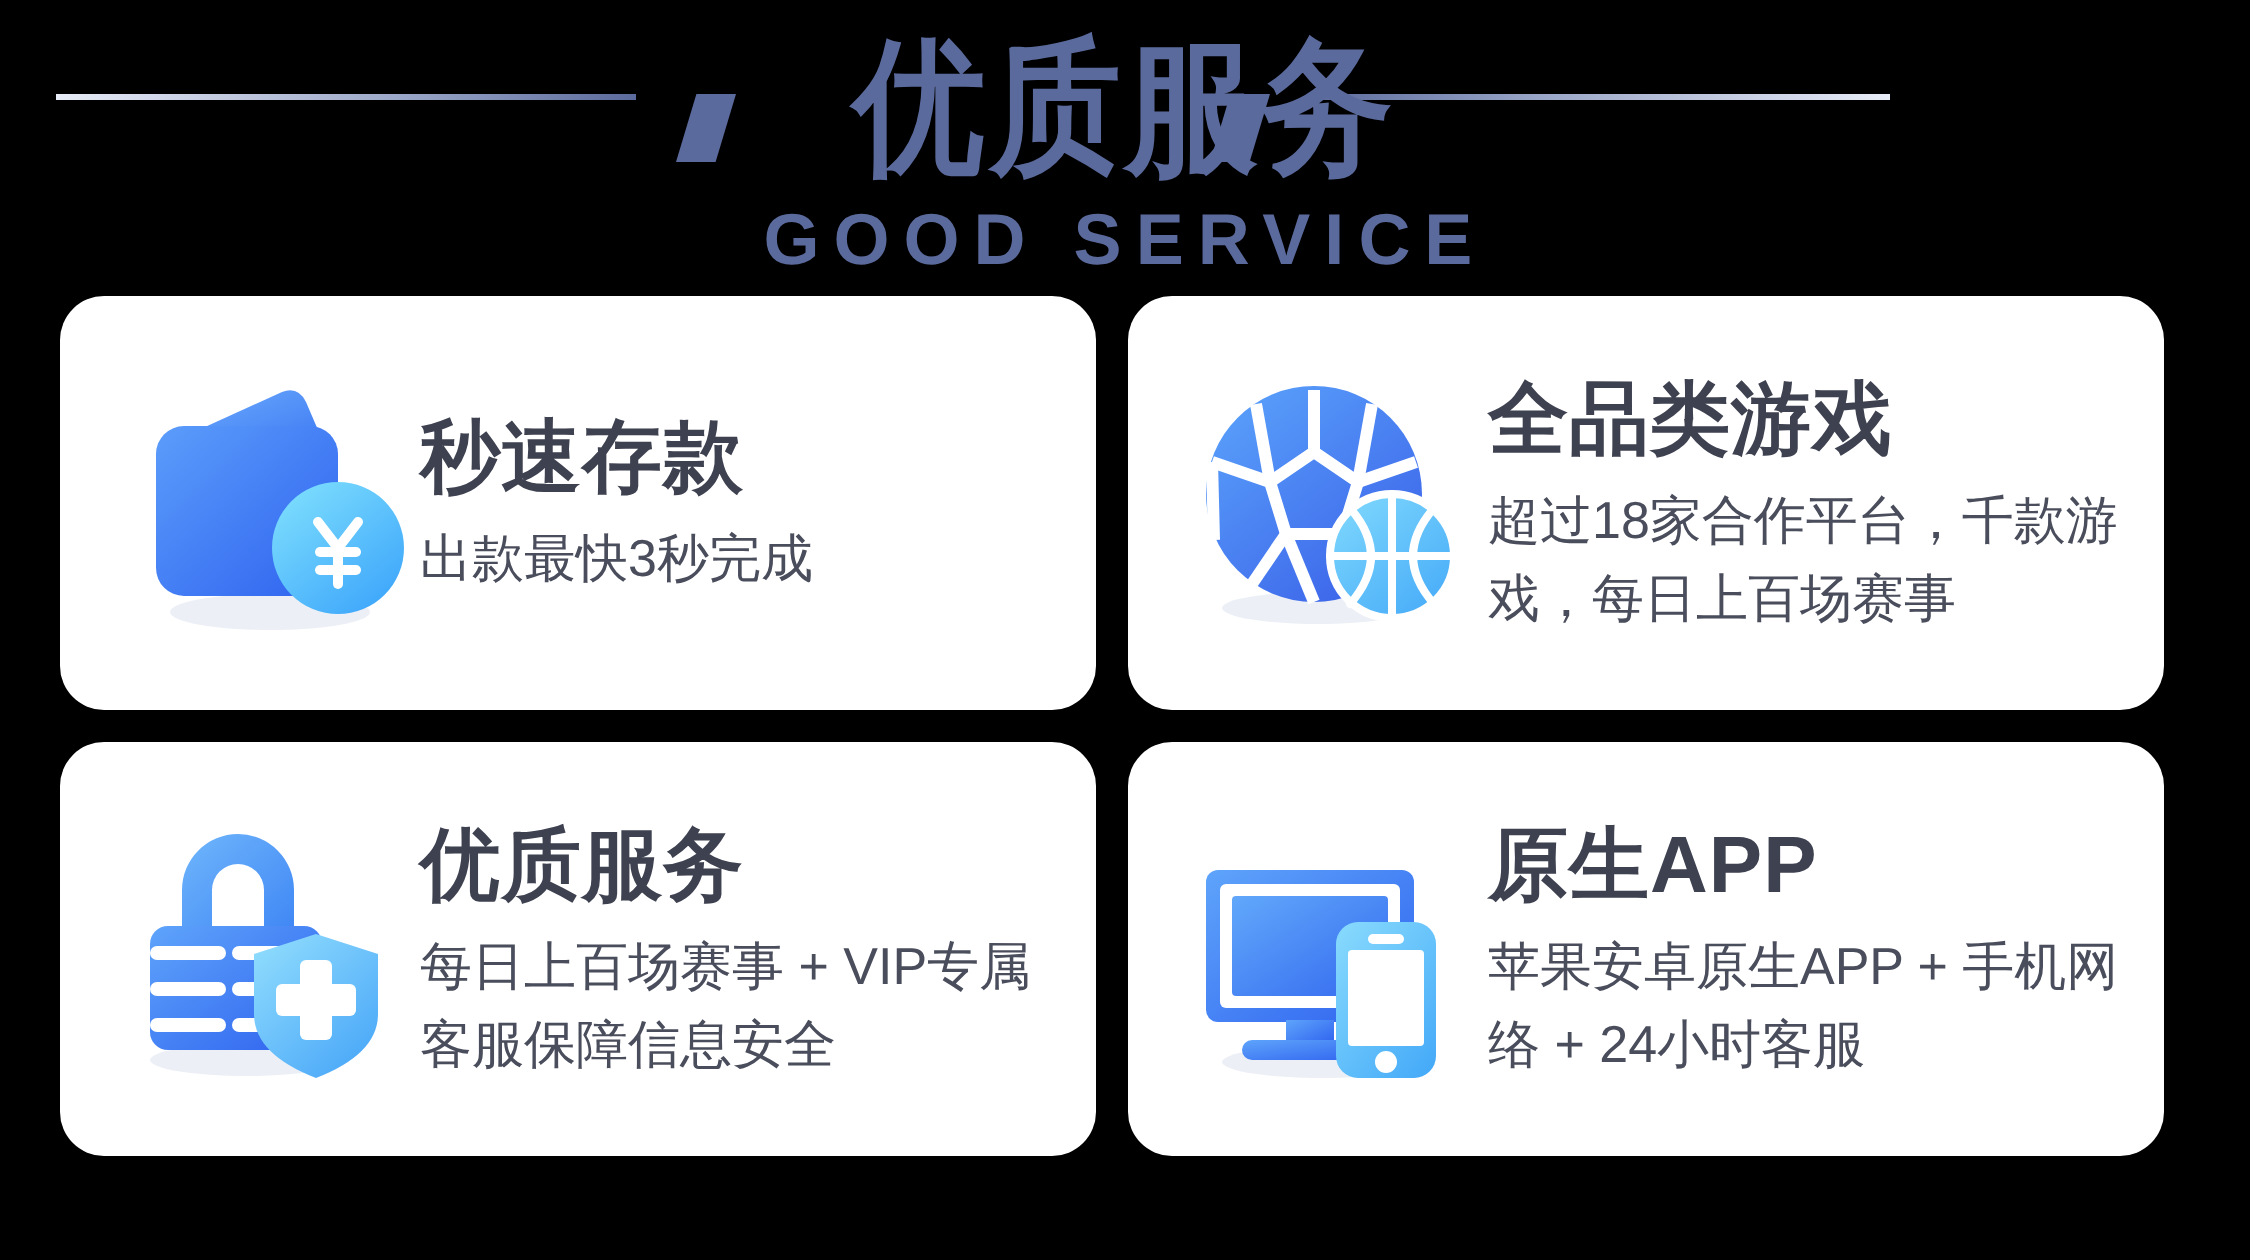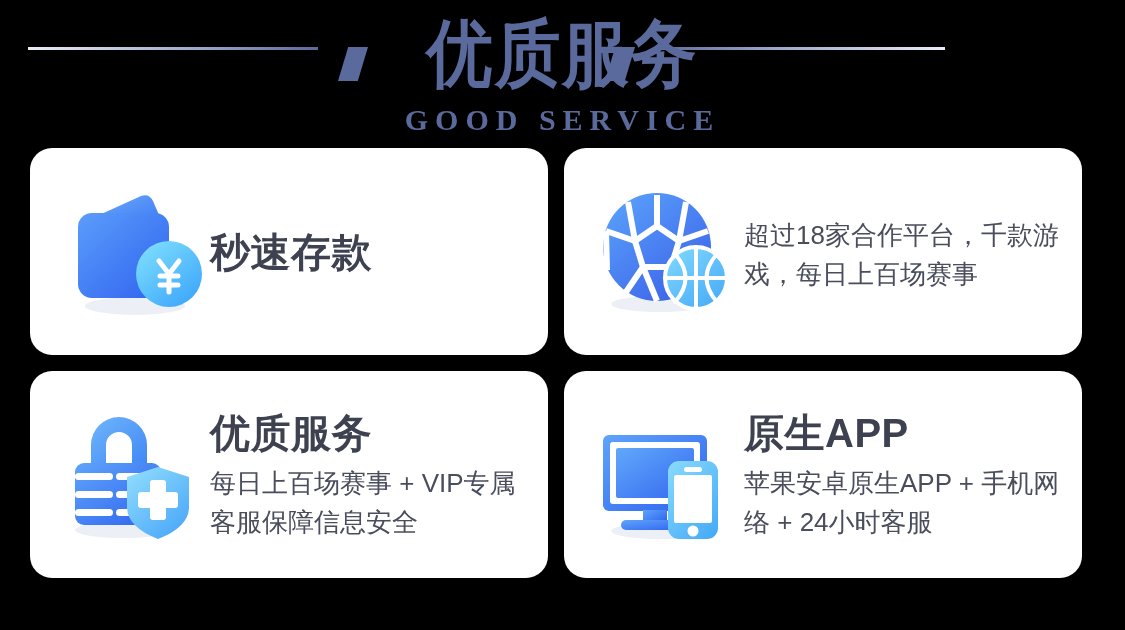--- a/index.html
+++ b/index.html
@@ -41,22 +41,22 @@
     color: #5b6a9c;
     letter-spacing: 2px;
     line-height: 84px;
     white-space: nowrap;
     font-stretch: condensed;
     transform: scaleY(1.12);
     transform-origin: center top;
   }
   .title-en {
     margin-top: 14px;
-    font-family: Liberation Serif, serif;
-    font-size: 30px;
+    font-family: Liberation Sans, sans-serif;
+    font-size: 36px;
     font-weight: bold;
     color: #5b6a9c;
     letter-spacing: 7px;
     line-height: 32px;
     white-space: nowrap;
   }
 
   
   .deco {
     position: absolute;
@@ -206,20 +206,21 @@
           <g stroke="#ffffff" stroke-width="5" stroke-linecap="round" fill="none">
             <path d="M98 79 L108 92 L118 79"></path>
             <path d="M99 94 L117 94"></path>
             <path d="M99 103 L117 103"></path>
             <path d="M108 92 L108 110"></path>
           </g>
         </svg>
       </div>
       <div class="card-text">
         <div class="card-title">秒速存款</div>
+        <div class="card-sub">出款最快3秒完成</div>
       </div>
     </div>
 
     <div class="card card-2">
       <div class="card-icon">
         <svg width="140" height="140" viewBox="0 0 140 140">
           <defs>
             <linearGradient id="ballGrad" x1="0.1" y1="0" x2="0.9" y2="1">
               <stop offset="0%" stop-color="#5aa2fb"></stop>
               <stop offset="100%" stop-color="#3a5fe8"></stop>
@@ -250,20 +251,21 @@
           <g stroke="#ffffff" stroke-width="4" fill="none" stroke-linecap="round">
             <circle cx="101" cy="96" r="31" stroke-width="4"></circle>
             <path d="M101 65 L101 127"></path>
             <path d="M70 96 L132 96"></path>
             <path d="M80 72 Q101 96 80 120"></path>
             <path d="M122 72 Q101 96 122 120"></path>
           </g>
         </svg>
       </div>
       <div class="card-text">
+        <div class="card-title">全品类游戏</div>
         <div class="card-sub">超过18家合作平台，千款游戏，每日上百场赛事</div>
       </div>
     </div>
 
     <div class="card card-3">
       <div class="card-icon">
         <svg width="140" height="140" viewBox="0 0 140 140">
           <defs>
             <linearGradient id="lockBodyGrad" x1="0" y1="0" x2="1" y2="1">
               <stop offset="0%" stop-color="#5ea4fb"></stop>

